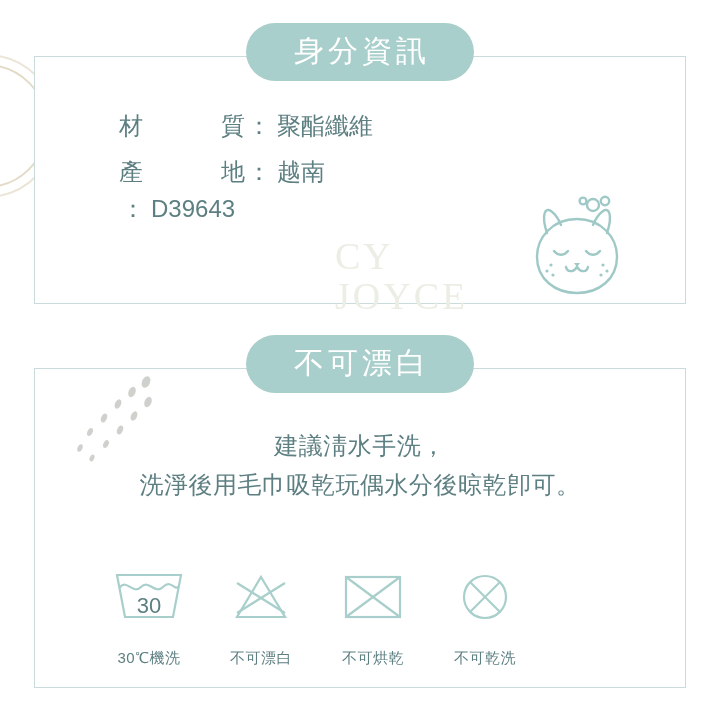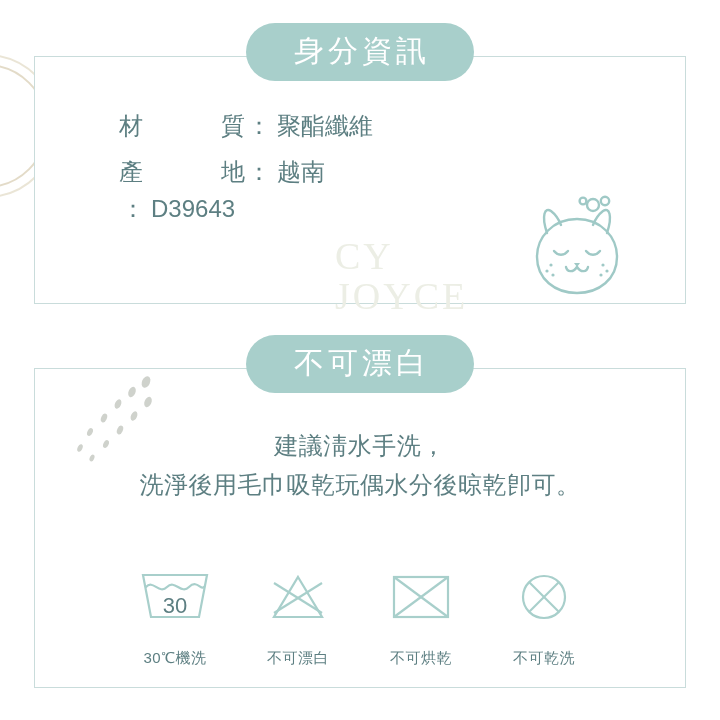--- a/index.html
+++ b/index.html
@@ -129,24 +129,24 @@
     text-align: center;
     font-size: 24px;
     line-height: 1.62;
     color: #5d7f82;
     letter-spacing: .5px;
   }
 
   
   .symbol-row {
     position: absolute;
-    left: 94px;
+    left: 68px;
     top: 196px;
     display: flex;
-    gap: 31px;
+    gap: 20px;
   }
   .symbol-item {
     width: 92px;
     text-align: center;
   }
   .symbol-glyph {
     height: 62px;
     position: relative;
   }
   .symbol-caption {

